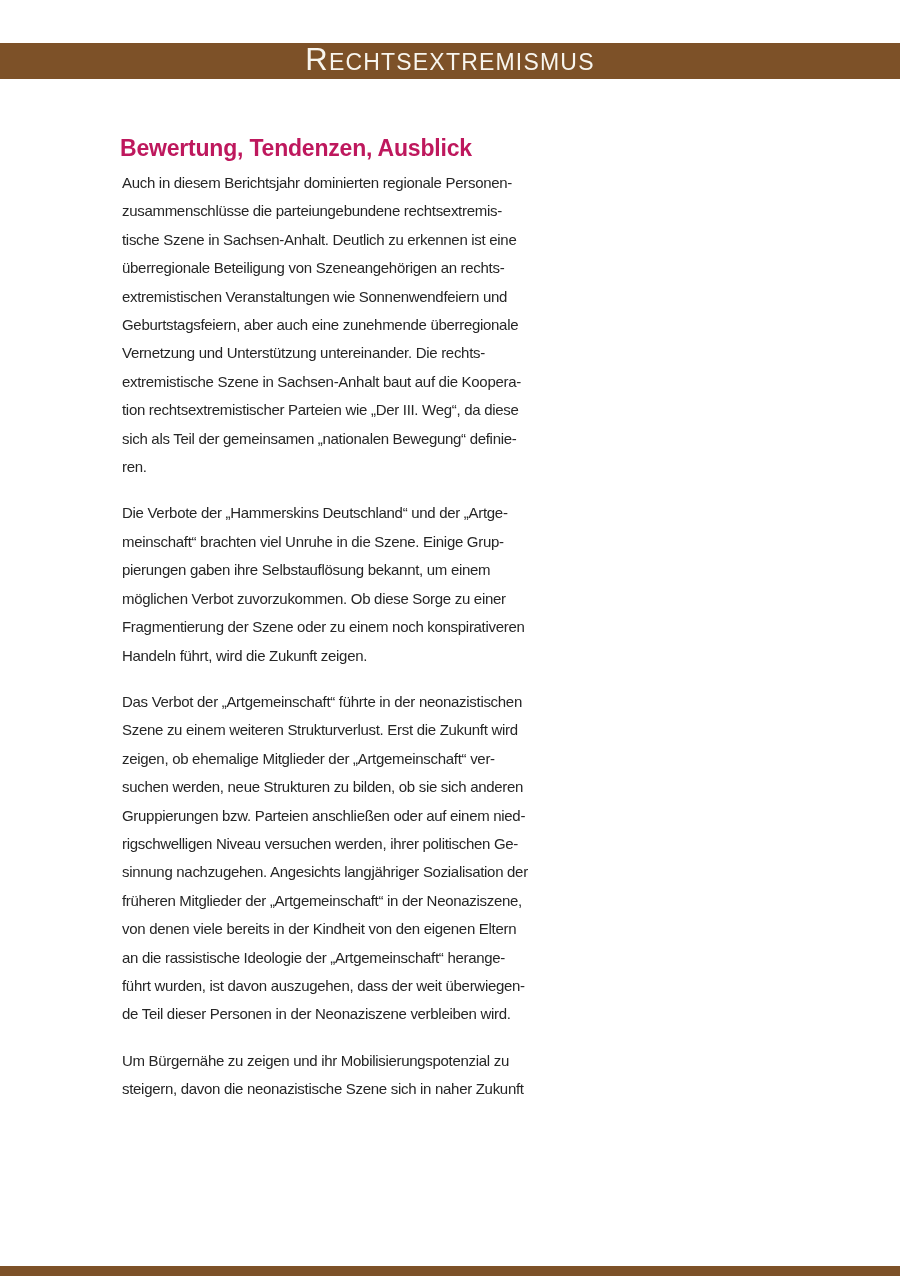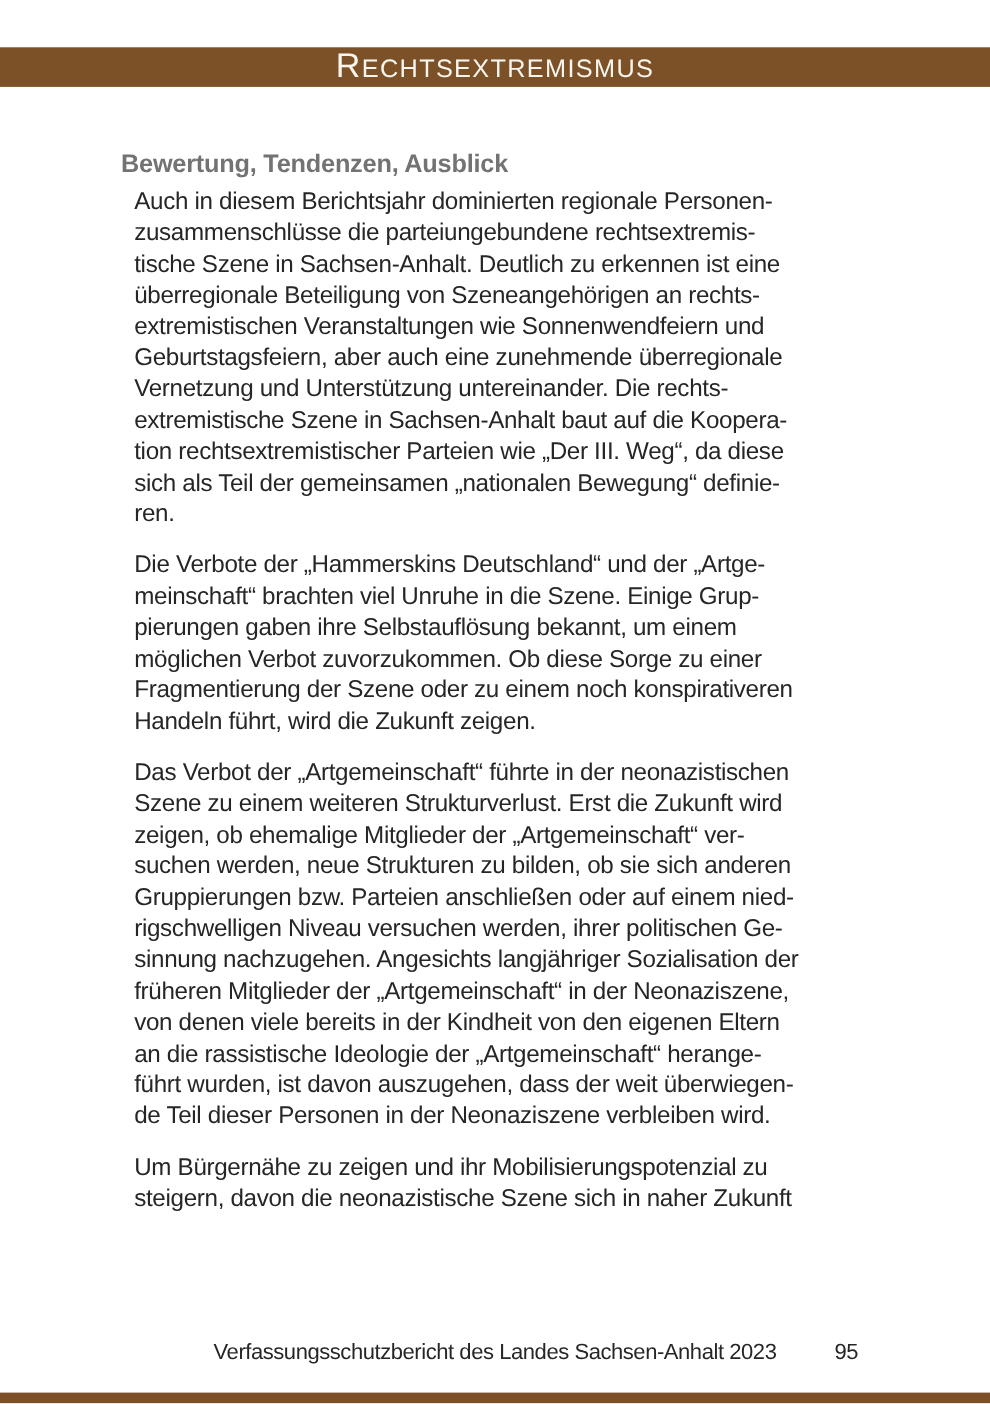--- a/index.html
+++ b/index.html
@@ -32,35 +32,35 @@
   .title-initial {
     font-size: 31px;
     text-transform: uppercase;
   }
   .title-rest {
     font-size: 23px;
     text-transform: uppercase;
   }
   .section-heading {
     position: absolute;
-    top: 116px; left: 110px;
+    top: 116px; left: 120px;
     font-size: 23px;
     font-weight: bold;
     letter-spacing: -0.2px;
-    color: #737373;
+    color: #be185d;
     white-space: nowrap;
   }
   .content {
     position: absolute;
     top: 169px; left: 122px;
     width: 730px;
   }
   .para {
     white-space: pre;
-    font-size: 22px;
+    font-size: 15px;
     line-height: 28.4px;
     letter-spacing: -0.3px;
     color: #262626;
     margin: 0;
   }
   .para + .para { margin-top: 18px; }
   .footer {
     position: absolute;
     top: 1216px; left: 0;
     width: 900px;
@@ -127,20 +127,16 @@
 sinnung nachzugehen. Angesichts langjähriger Sozialisation der
 früheren Mitglieder der „Artgemeinschaft“ in der Neonaziszene,
 von denen viele bereits in der Kindheit von den eigenen Eltern
 an die rassistische Ideologie der „Artgemeinschaft“ herange-
 führt wurden, ist davon auszugehen, dass der weit überwiegen-
 de Teil dieser Personen in der Neonaziszene verbleiben wird.</p>
     <p class="para">Um Bürgernähe zu zeigen und ihr Mobilisierungspotenzial zu
 steigern, davon die neonazistische Szene sich in naher Zukunft</p>
   </div>
 
-  <div class="footer">
-    <span class="footer-text">Verfassungsschutzbericht des Landes Sachsen-Anhalt 2023</span>
-    <span class="page-number">95</span>
-  </div>
 
   <div class="bottombar"></div>
 
 </div>
 
 </body></html>

